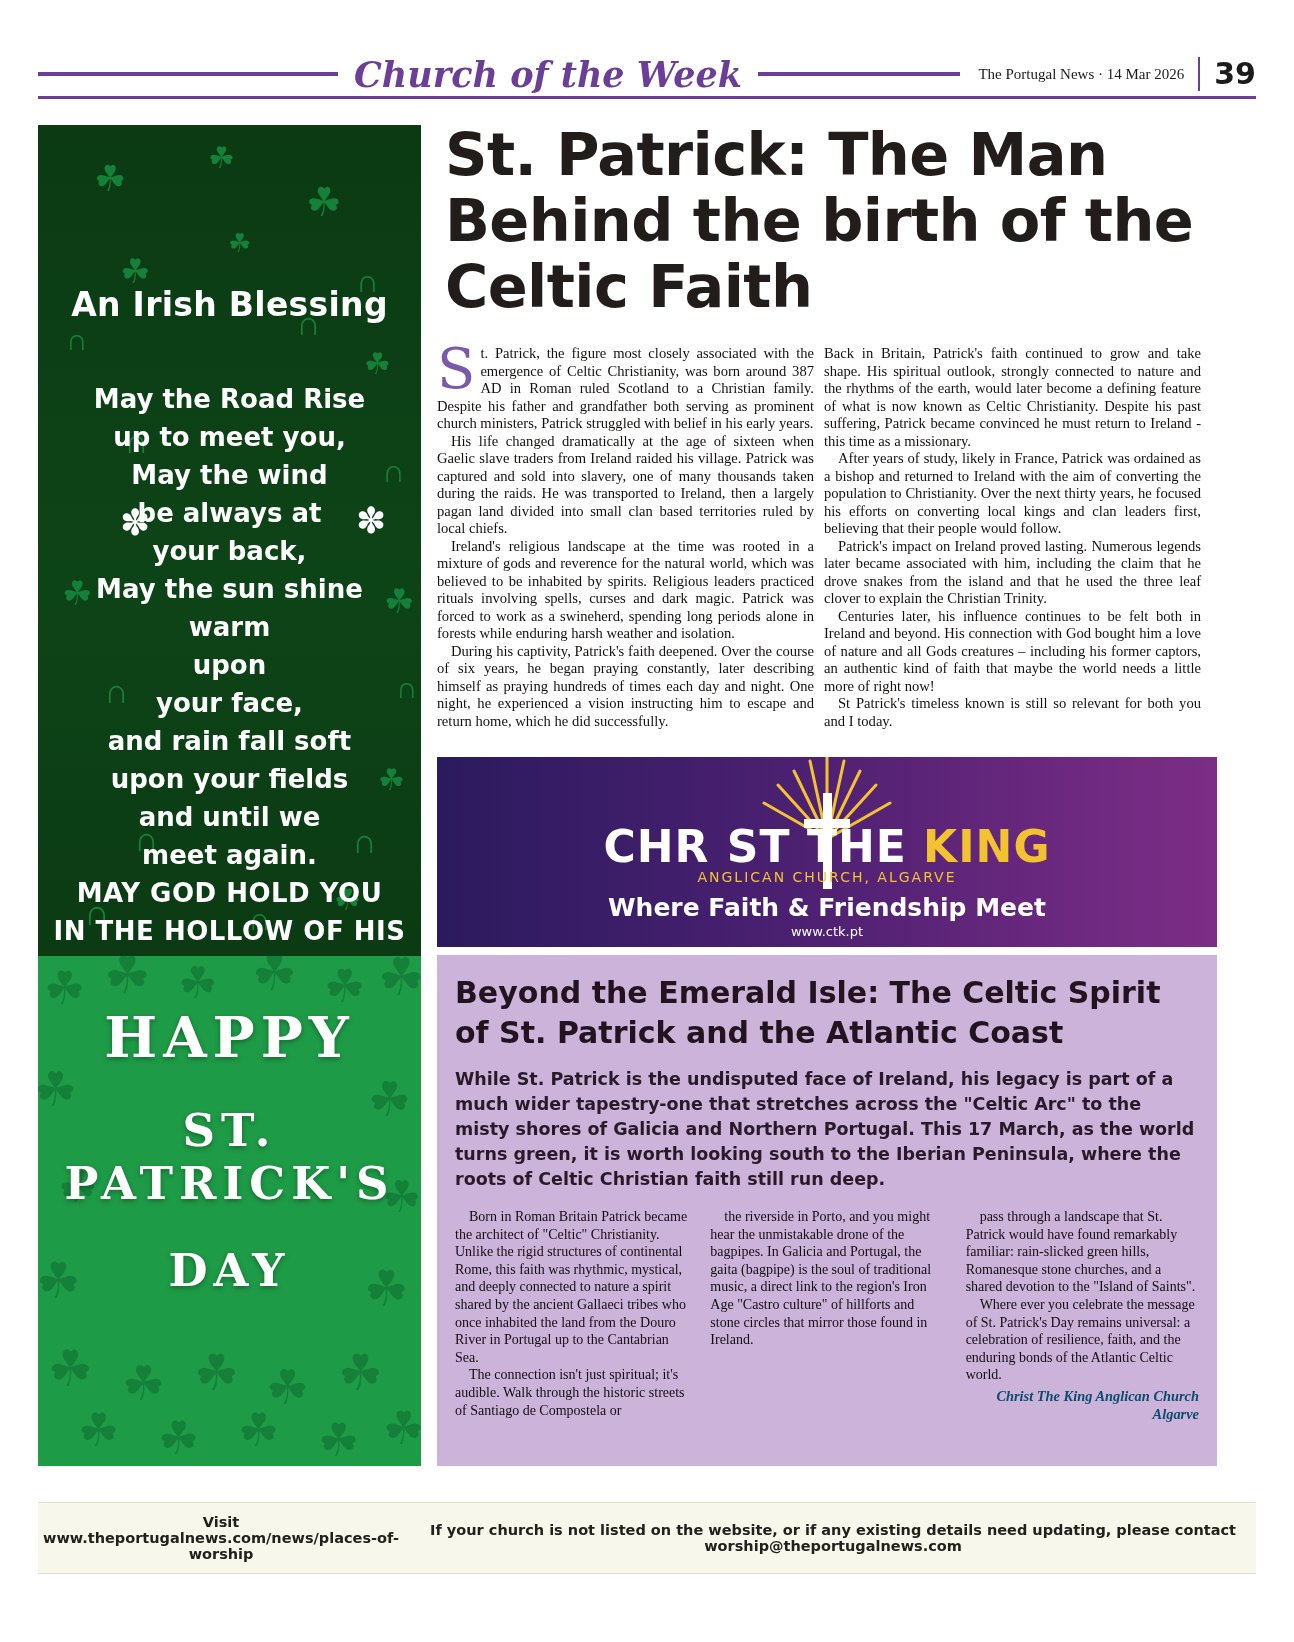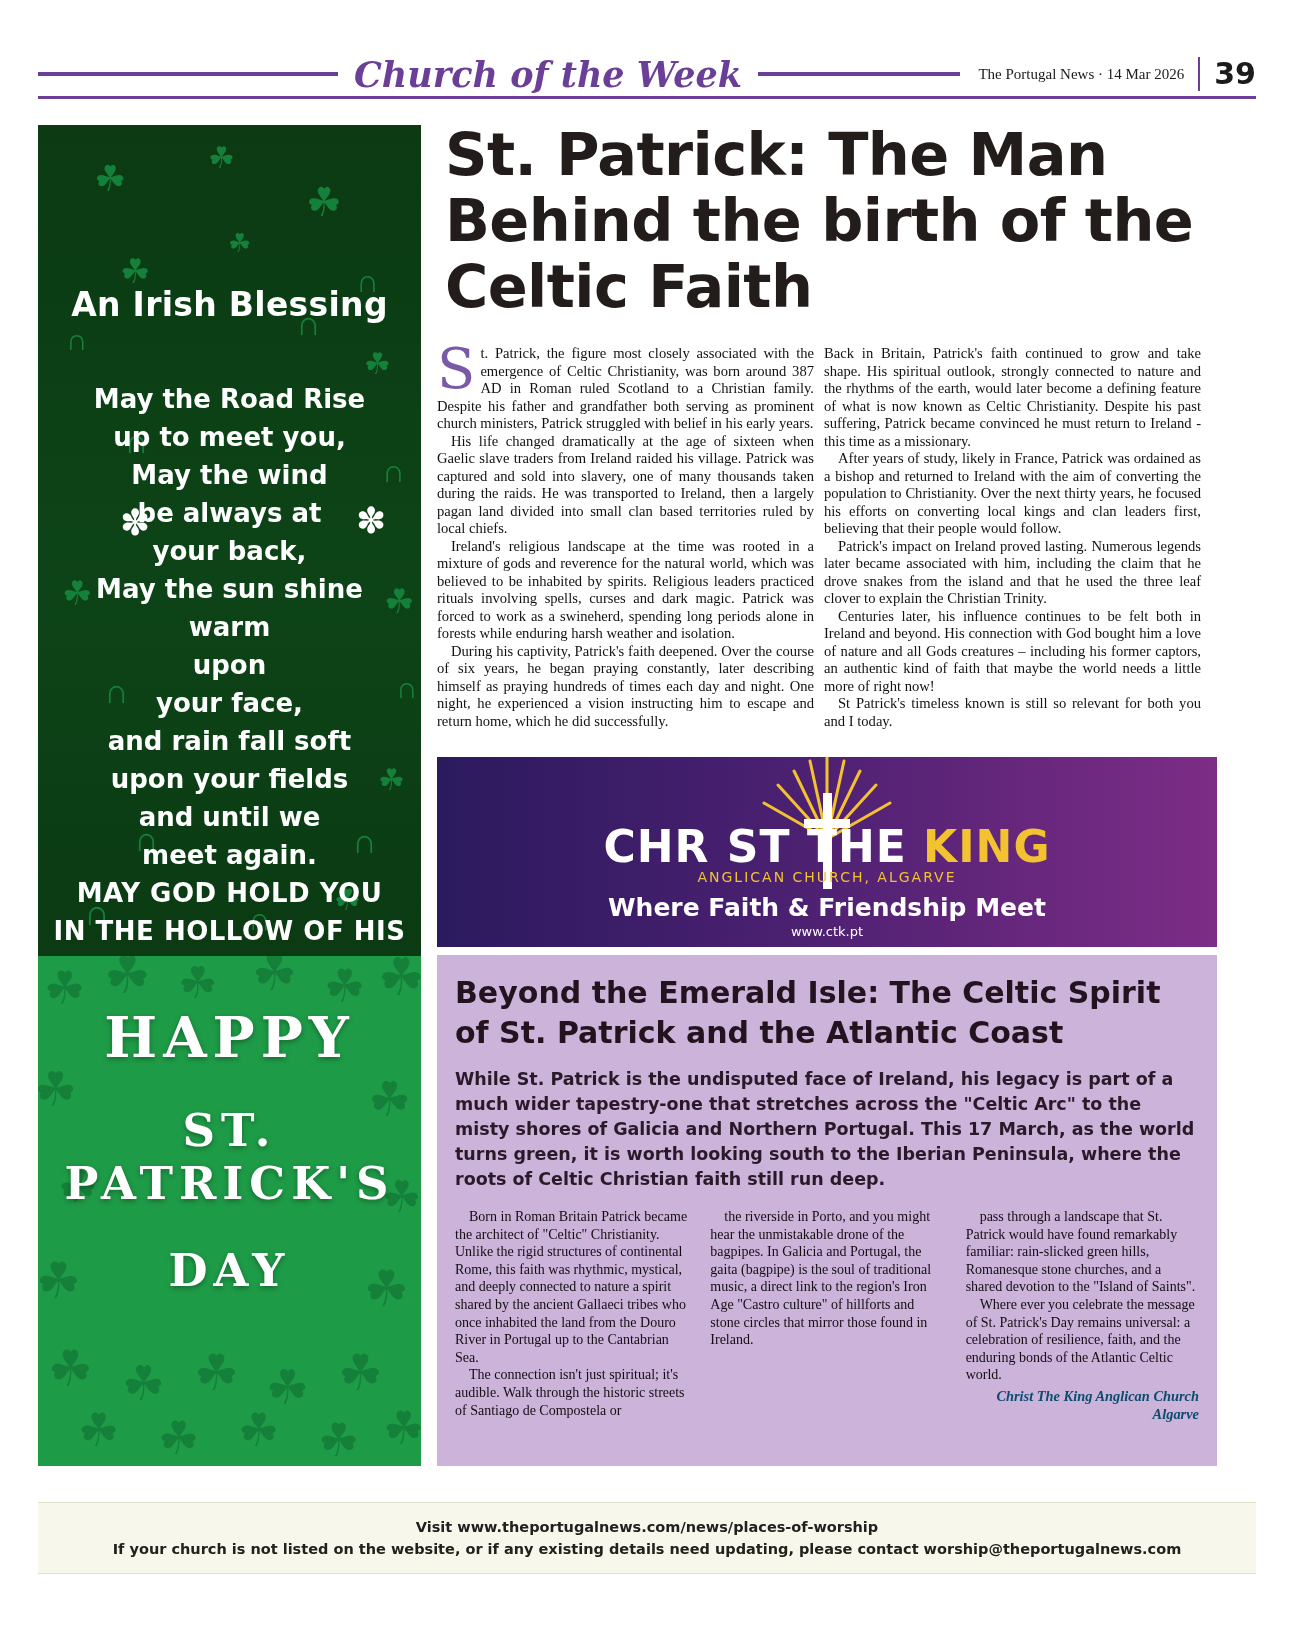--- a/index.html
+++ b/index.html
@@ -287,21 +287,20 @@
 
   
   .footer {
     position: absolute;
     left: 38px; right: 38px; top: 1502px;
     height: 72px;
     background: #f7f7ec;
     border-top: 1px solid #e2e2cf;
     border-bottom: 1px solid #e2e2cf;
     display: flex;
-    flex-direction: column;
     align-items: center;
     justify-content: center;
     gap: 6px;
   }
   .footer div {
     font-family: "DejaVu Sans", sans-serif;
     font-weight: 700;
     font-size: 14.5px;
     color: #23201d;
     text-align: center;

